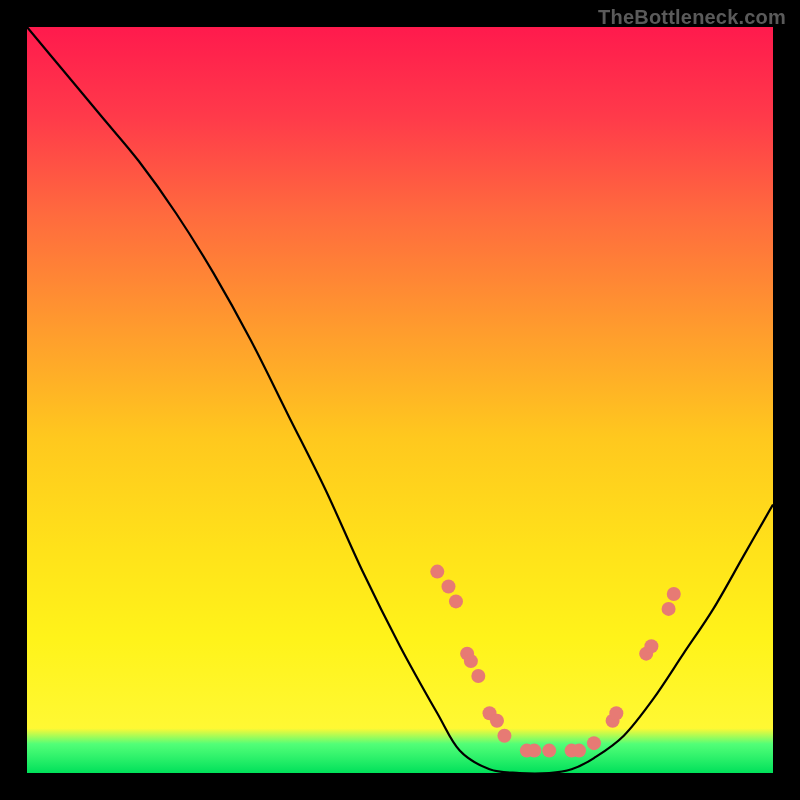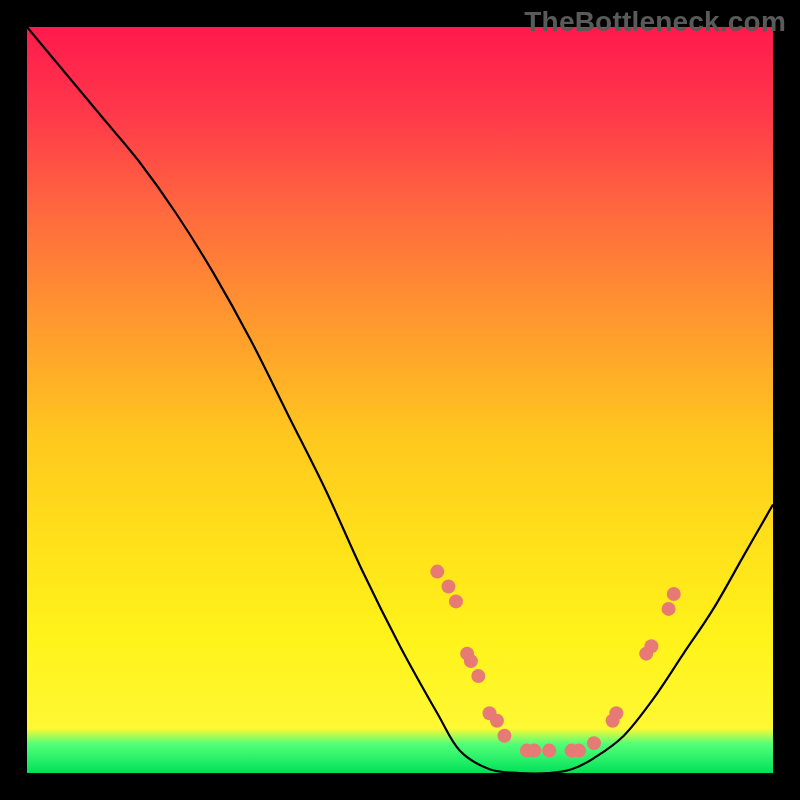--- a/index.html
+++ b/index.html
@@ -9,21 +9,21 @@
     background: #000;
     position: relative;
     font-family: Arial, sans-serif;
     overflow: hidden;
   }
   .watermark {
     position: absolute;
     top: 6px;
     right: 14px;
     color: #5a5a5a;
-    font-size: 28px;
+    font-size: 20px;
     font-weight: bold;
     z-index: 10;
     letter-spacing: 0.2px;
   }
   .plot-area {
     position: absolute;
     left: 27px;
     top: 27px;
     width: 746px;
     height: 746px;

